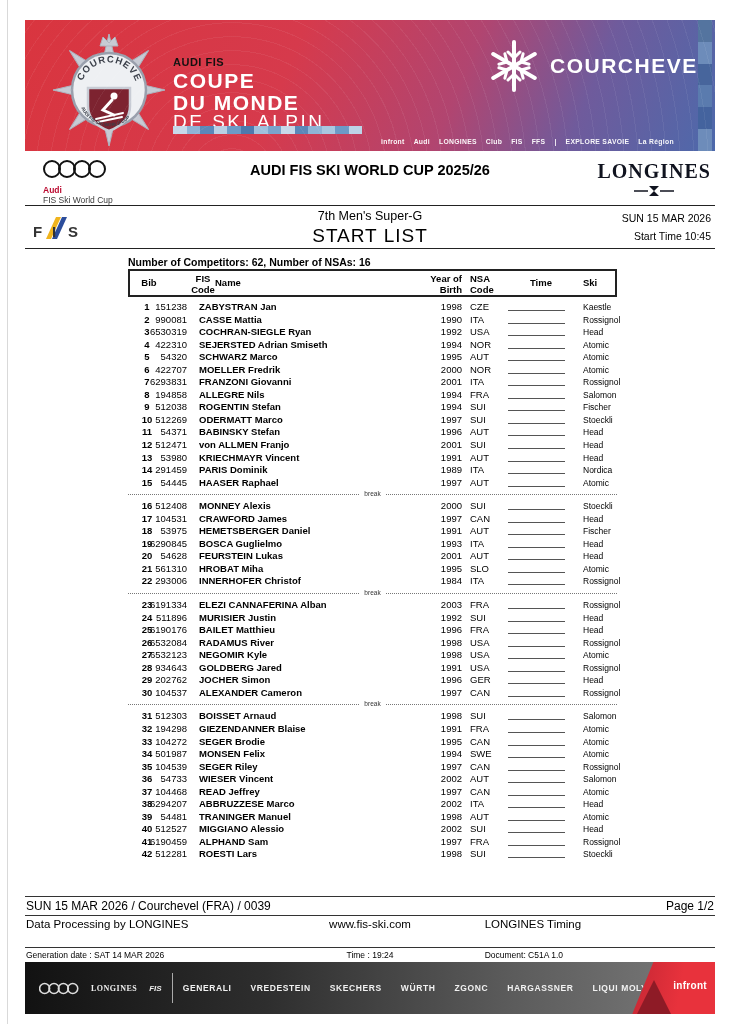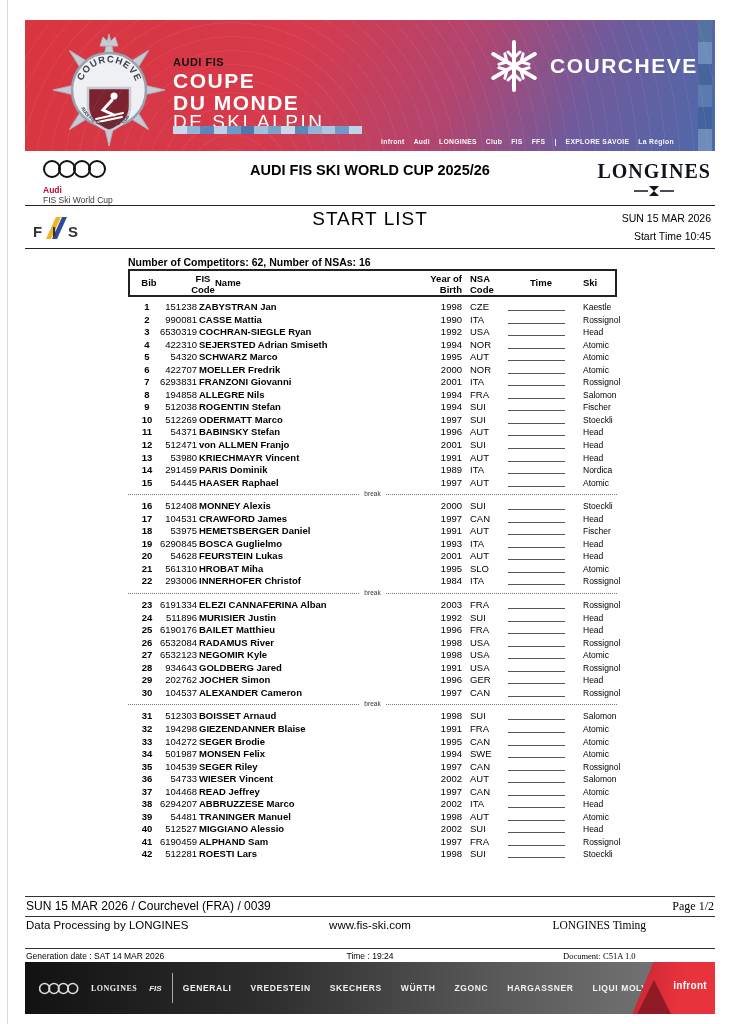--- a/index.html
+++ b/index.html
@@ -56,36 +56,36 @@
   .h-yob2 { left:278px; width:54px; text-align:right; top:13px; }
   .h-nsa1 { left:340px; width:40px; top:2px; }
   .h-nsa2 { left:340px; width:40px; top:13px; }
   .h-time { left:378px; width:66px; text-align:center; line-height:24px; }
   .h-ski { left:453px; width:50px; text-align:left; line-height:24px; }
 
   .tbody { position:absolute; left:128px; top:301px; width:489px; }
   .trow { position:relative; height:12.55px; font-size:9.5px; color:#000; }
   .trow span { position:absolute; line-height:12.55px; white-space:nowrap; }
   .c-bib { left:4px; width:30px; text-align:center; font-weight:700; }
-  .c-fis { left:10px; width:59px; text-align:right; }
+  .c-fis { left:0; width:59px; text-align:right; }
   .c-name { left:71px; font-weight:700; }
   .c-yob { left:280px; width:54px; text-align:right; }
   .c-nsa { left:342px; }
   .c-time { left:380px; width:57px; height:10px; border-bottom:1px solid #555; }
   .c-ski { left:455px; font-size:8.5px; }
   .tbreak { position:relative; height:11px; }
   .tbreak::before { content:""; position:absolute; left:0; right:0; top:5px; border-top:1px dotted #777; }
   .tbreak-label { position:absolute; left:50%; transform:translateX(-50%); top:1px; background:#fff; padding:0 5px; font-size:6.5px; color:#333; }
 
   
   .footer { position:absolute; left:25px; top:896px; width:690px; color:#000; }
   .f-row1 { border-top:1px solid #333; display:flex; justify-content:space-between; font-size:12px; padding:2px 1px 1px; }
   .f-row2 { border-top:1px solid #333; display:grid; grid-template-columns:1fr 1fr 1fr; font-size:11.5px; padding:2px 1px; margin-top:1px; }
   .f-row3 { border-top:1px solid #333; display:grid; grid-template-columns:1fr 1fr 1fr; font-size:8.5px; padding:2px 1px; margin-top:15px; }
-  .fc-c { text-align:center; } .fc-r { text-align:center;font-family:Liberation Serif, serif; }
+  .fc-c { text-align:center; } .fc-r { text-align:left; }
   .f-link { color:#000; text-decoration:none; }
 
   
   .sponsor-bar { position:absolute; left:25px; top:962px; width:690px; height:52px;
     background:linear-gradient(90deg,#121212 0%,#2e2e2e 35%,#5b5b5b 70%,#7b7b7b 100%);
     display:flex; align-items:center; overflow:hidden; }
   .sb-left { display:flex; align-items:center; gap:12px; margin-left:14px; }
   .sb-longines { color:#eee; font-family:"Liberation Serif", serif; font-size:8px; font-weight:700; letter-spacing:.5px; }
   .sb-fis { color:#eee; font-size:8px; font-weight:700; font-style:italic; }
   .sb-divider { width:1px; height:30px; background:#aaa; margin:0 10px; }
@@ -231,20 +231,21 @@
     </div>
     <div class="dh-row2">
       <svg class="fis-logo" width="52" height="28" viewBox="0 0 52 28">
         <polygon points="15,25 25,3 30,3 20,25" fill="#f0b41e"></polygon>
         <polygon points="21,25 31,3 36,3 26,25" fill="#2c4d9b"></polygon>
         <text x="2" y="23" font-size="15" font-weight="bold" fill="#333" font-family="Liberation Sans, sans-serif">F</text>
         <text x="21" y="23" font-size="15" font-weight="bold" fill="#333" font-family="Liberation Sans, sans-serif">I</text>
         <text x="37" y="23" font-size="15" font-weight="bold" fill="#333" font-family="Liberation Sans, sans-serif">S</text>
       </svg>
       <div class="dh-center">
+        <div class="dh-event">7th Men's Super-G</div>
         <div class="dh-listtitle">START LIST</div>
       </div>
       <div class="dh-right">
         <div>SUN 15 MAR 2026</div>
         <div>Start Time 10:45</div>
       </div>
     </div>
   </div>
 
   <div class="summary">Number of Competitors: 62,  Number of NSAs: 16</div>

